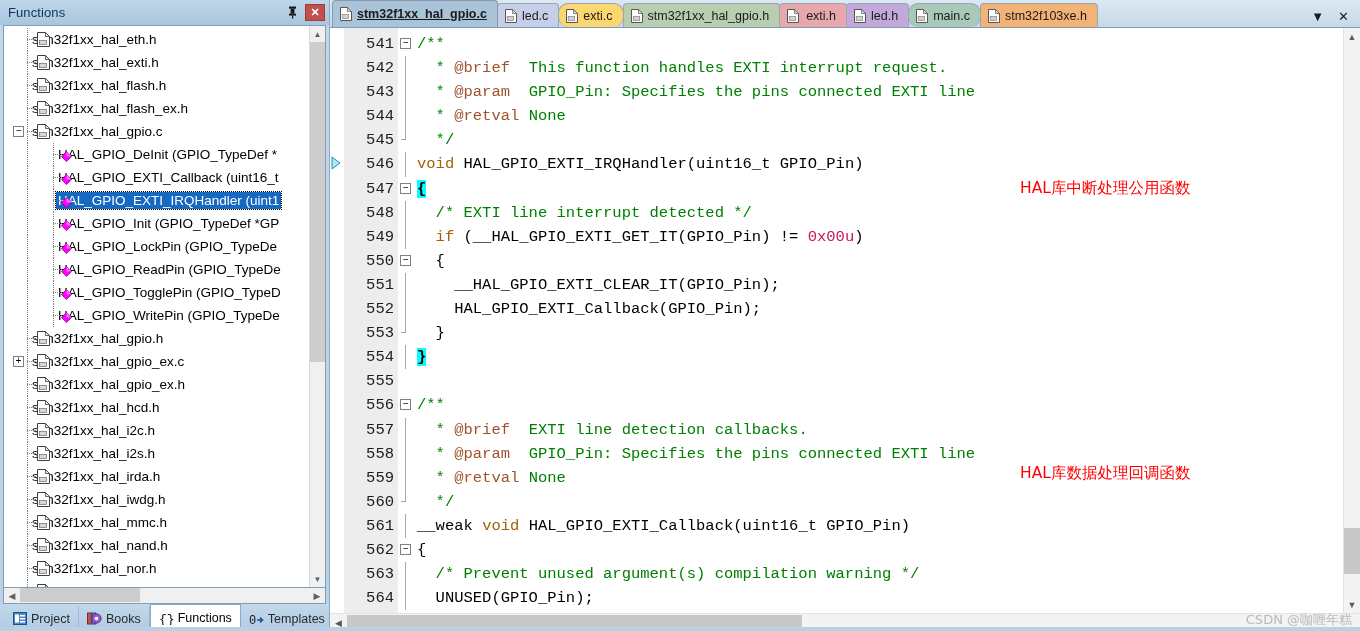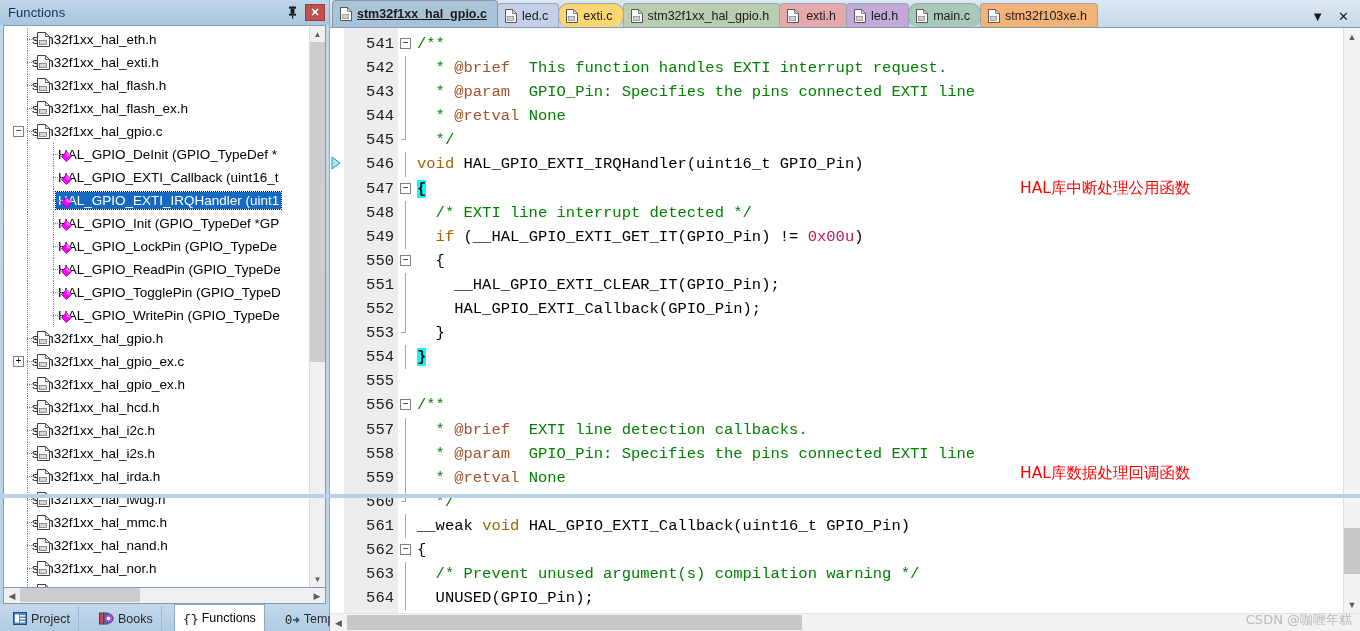--- a/index.html
+++ b/index.html
@@ -5,21 +5,21 @@
   * { box-sizing: border-box; }
   html, body {
     margin: 0; padding: 0;
     width: 1360px; height: 631px;
     overflow: hidden;
     font-family: "Liberation Sans", sans-serif;
     background: #ffffff;
   }
   #app {
     position: relative;
-    width: 1360px; height: 498px;
+    width: 1360px; height: 631px;
     background: #d6e3f0;
     display: flex;
   }
 
   
   #left-panel {
     width: 330px; height: 631px;
     background: linear-gradient(to bottom,#c3d8ea,#b9d1e6);
     display: flex; flex-direction: column;
     position: relative;
@@ -171,21 +171,21 @@
     height: 14px; width: 120px;
     background: #cdcdcd; cursor: pointer;
   }
 
   
   #bottom-tabs {
     height: 27px;
     display: flex; align-items: flex-end;
     padding-left: 4px;
     background: linear-gradient(to bottom,#c3d8ea,#b0cbe3);
-    gap: 12px;
+    gap: 0;
     justify-content: space-between;
   }
   .btab {
     height: 25px;
     display: flex; align-items: center;
     padding: 0 8px;
     font-size: 12.5px;
     color: #2a2a2a;
     cursor: pointer;
     border-right: 1px solid #9fb8cf;

